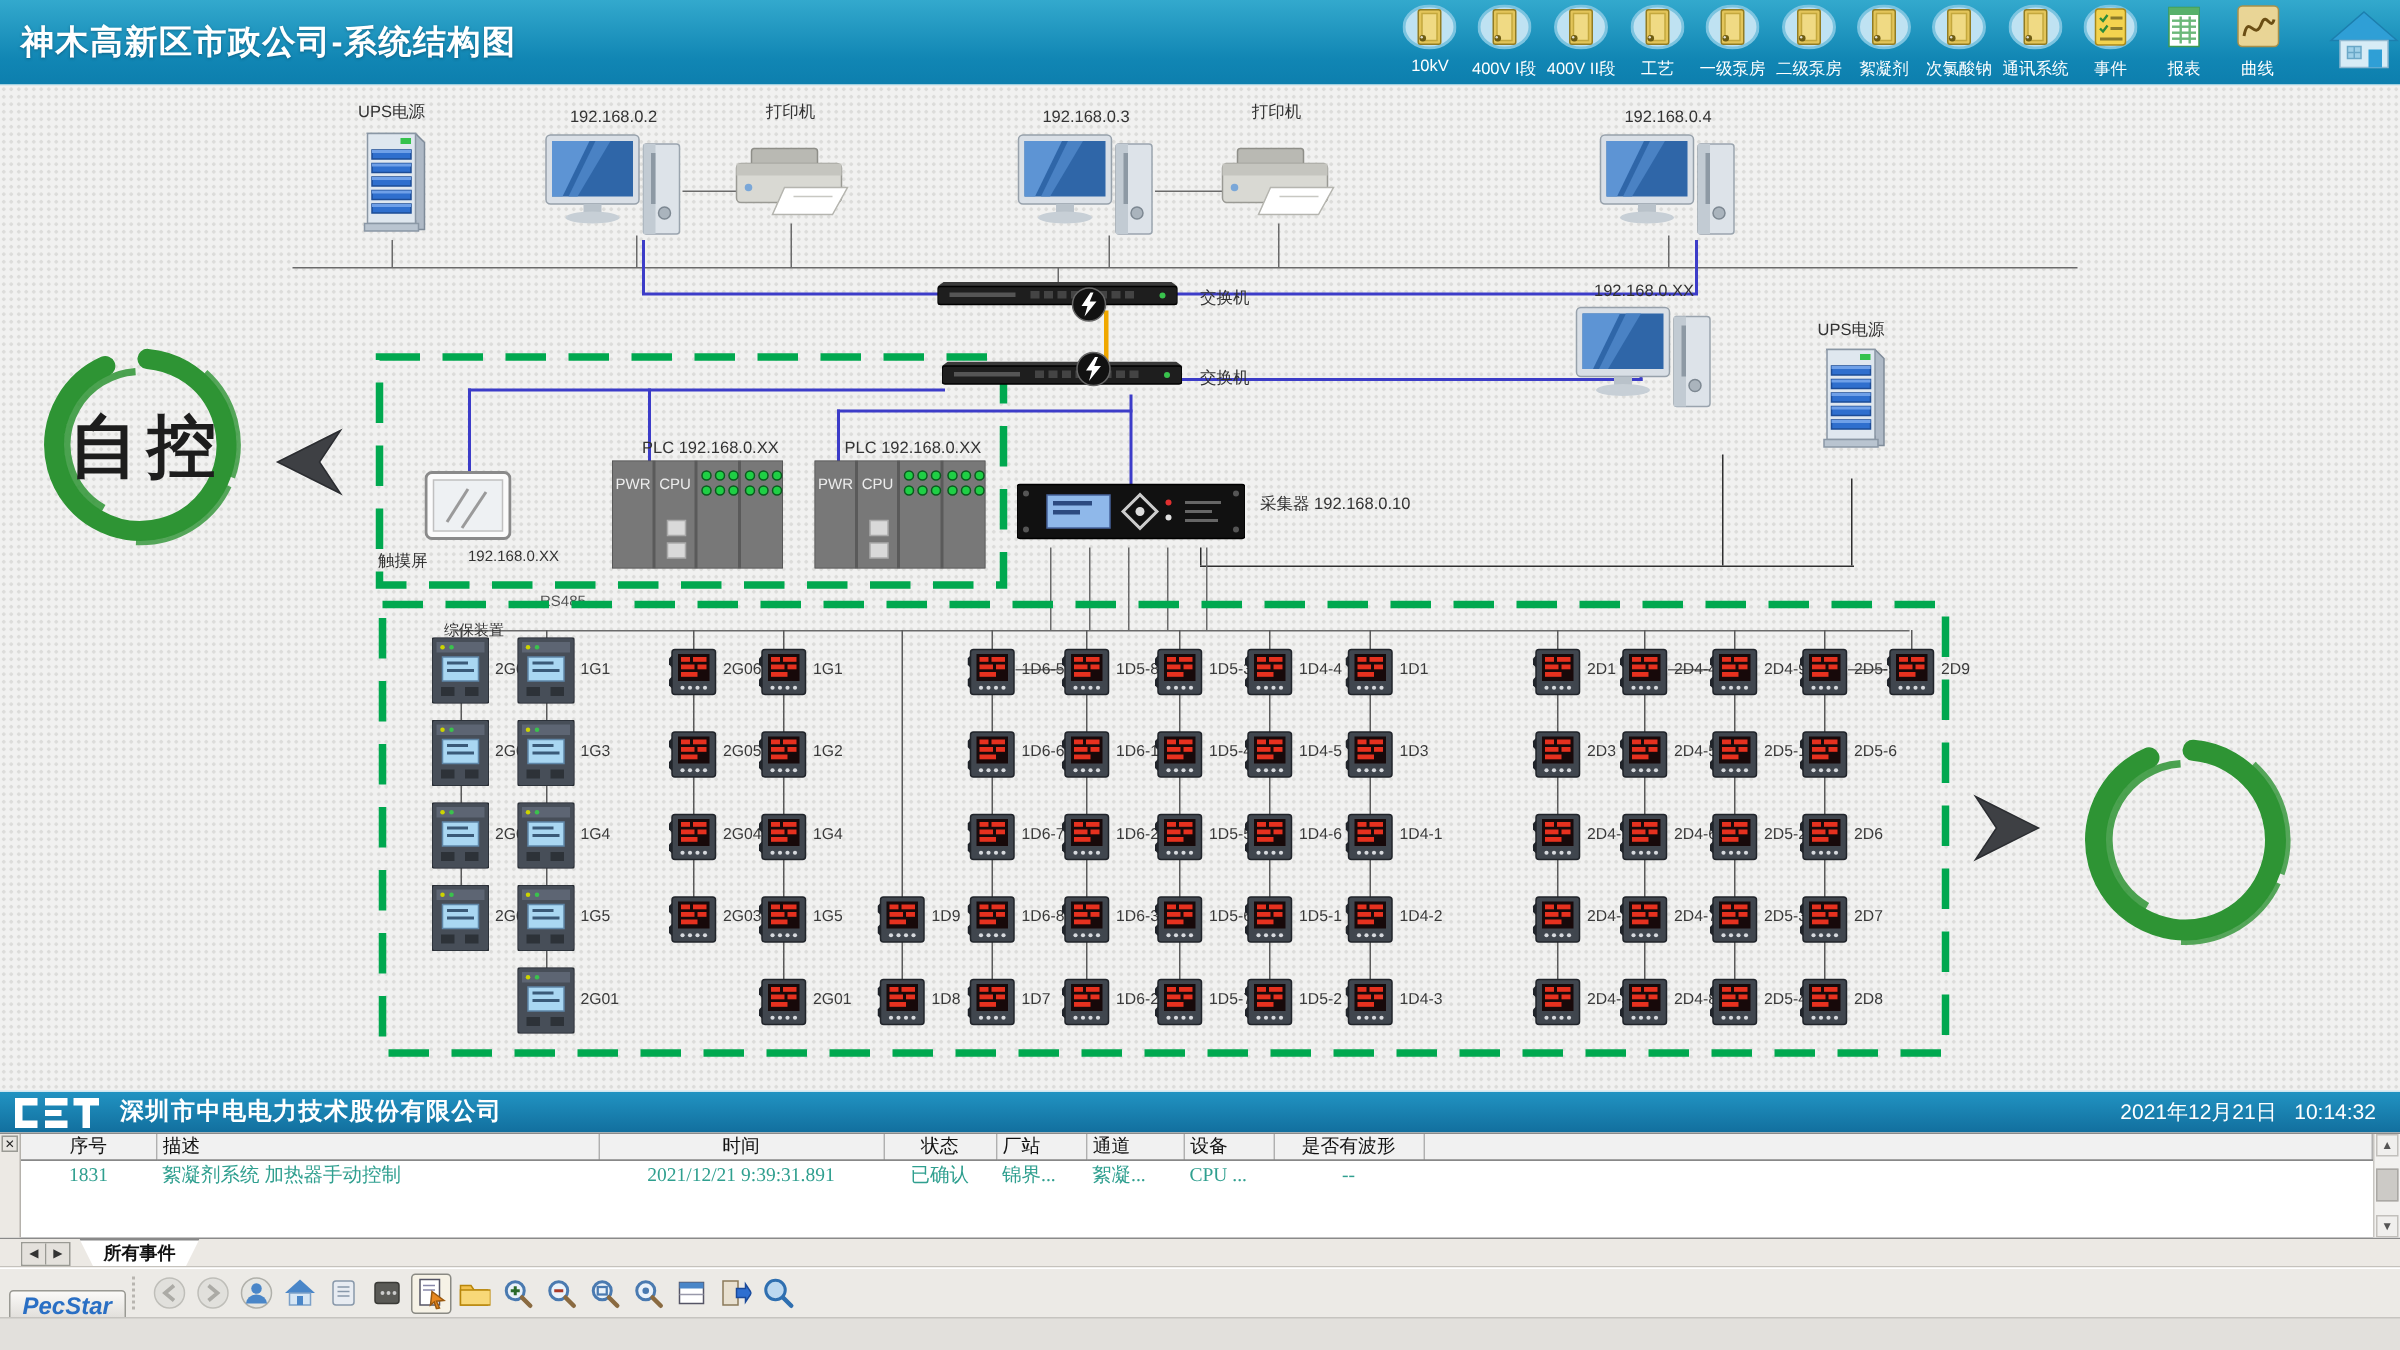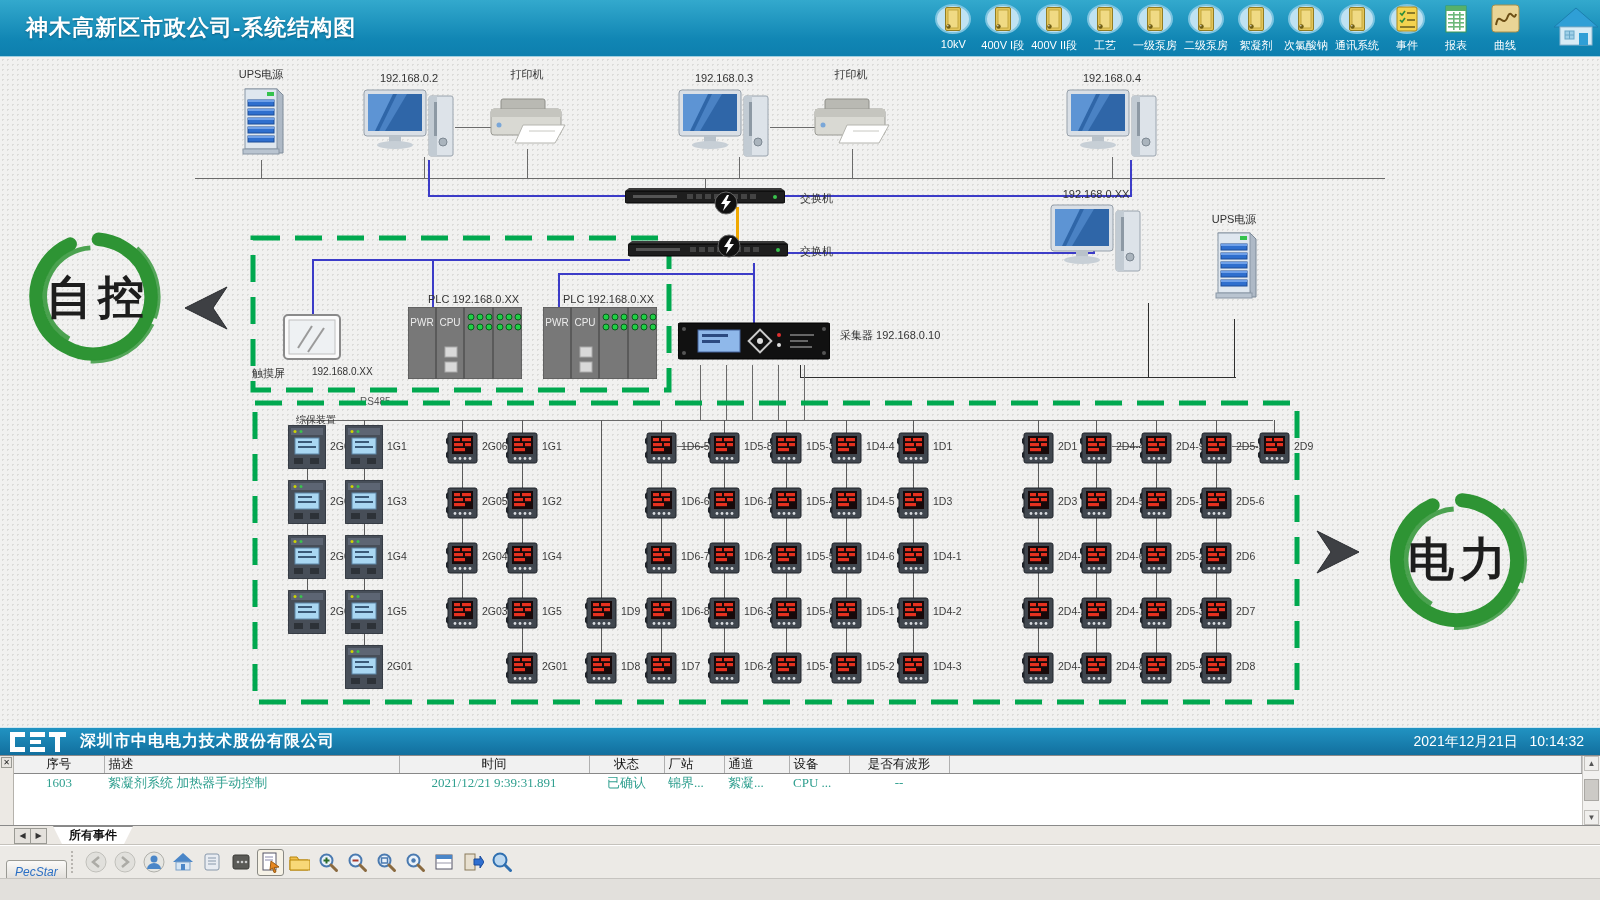--- a/index.html
+++ b/index.html
@@ -3,21 +3,21 @@
 <meta charset="utf-8">
 <style>
   html,body{margin:0;padding:0;width:1600px;height:900px;overflow:hidden;
     font-family:"Liberation Sans","DejaVu Sans",sans-serif;background:#f1f1f0;}
   #app{position:relative;width:1600px;height:900px;}
 
   
   .hdr{position:absolute;left:0;top:0;width:1600px;height:57px;
     background:linear-gradient(#33a9cd,#1186b4 70%,#0d7fae);display:flex;align-items:center;
     border-bottom:1px solid #9fcfdf;box-sizing:border-box;}
-  .hdr-title{color:#fff;font-size:22px;font-weight:bold;padding-left:26px;letter-spacing:1px;
+  .hdr-title{color:#fff;font-size:22px;font-weight:bold;padding-left:14px;letter-spacing:1px;
     text-shadow:0 1px 2px rgba(0,40,60,.4);white-space:nowrap;}
   .nav{margin-left:auto;display:flex;align-items:flex-start;gap:7px;padding-right:10px;}
   .nav-item{display:flex;flex-direction:column;align-items:center;cursor:pointer;min-width:42px;}
   .nav-label{color:#fff;font-size:11px;white-space:nowrap;margin-top:0px;}
   .nav-home{margin-left:16px;margin-top:2px;cursor:pointer;}
 
   
   .diagram{position:absolute;left:0;top:57px;width:1600px;height:670px;overflow:hidden;
     background-color:#f1f1f0;
     background-image:radial-gradient(#dcdcda 1px,transparent 1px);background-size:5px 5px;}
@@ -70,21 +70,21 @@
     line-height:17px;padding:0 16px;cursor:pointer;
     clip-path:polygon(0 0,100% 0,calc(100% - 9px) 100%,9px 100%);
     border-top:1px solid #888;}
 
   
   .toolbar{position:absolute;left:0;top:845px;width:1600px;height:33px;background:#eceae6;
     border-top:1px solid #fff;box-sizing:border-box;display:flex;align-items:center;}
   .bottom-fill{position:absolute;left:0;top:878px;width:1600px;height:22px;background:#e2e0dc;
     border-top:1px solid #c6c4c0;box-sizing:border-box;}
   .pecstar{margin-left:6px;height:24px;padding:0 8px;background:linear-gradient(#fbfaf8,#d8d5d0);
-    border:1px solid #9a9a94;border-radius:3px;font-style:italic;font-weight:normal;font-size:12px;
+    border:1px solid #9a9a94;border-radius:3px;font-style:italic;font-weight:bold;font-size:16px;
     color:#2a6fc4;line-height:22px;cursor:pointer;margin-top:21px;}
   .tb-sep{width:6px;height:22px;margin:0 4px;border-left:2px dotted #b8b5b0;}
   .tb-btn{width:27px;height:27px;display:flex;align-items:center;justify-content:center;cursor:pointer;border-radius:3px;}
   .tb-btn.sel{border:1px solid #8a8a84;background:#f6f2e6;box-sizing:border-box;}
   .status-cells{margin-left:auto;display:flex;margin-right:6px;
     font-family:"Liberation Serif","DejaVu Serif",serif;}
   .st-cell{height:22px;line-height:22px;font-size:13px;color:#111;padding:0 10px;background:#eceae6;
     border:1px solid;border-color:#9a9a94 #ffffff #ffffff #9a9a94;white-space:nowrap;}
 </style>
 </head>
@@ -1537,21 +1537,20 @@
         </svg></div>
       <div class="brush-label" style="left: 46px; top: 210px; font-size: 46px; letter-spacing: 6px;">自控</div>
       <div class="arrow" style="left: 181px; top: 226px;"><svg width="48" height="50">
           <path d="M46 4 L4 25 L46 46 L32 25 Z" fill="#3e4044" stroke="#2a2c30"></path>
         </svg></div>
       <div class="brush" style="left: 1375px; top: 421px;"><svg width="165" height="165" viewBox="0 0 165 165">
           <circle cx="82" cy="82" r="60" fill="none" stroke="#2e9434" stroke-width="14" stroke-dasharray="320 30" stroke-linecap="round" transform="rotate(-60 82 82)"></circle>
           <circle cx="82" cy="82" r="51" fill="none" stroke="#2e9434" stroke-width="5" stroke-dasharray="130 200" transform="rotate(120 82 82)" opacity="0.85"></circle>
           <circle cx="82" cy="82" r="68" fill="none" stroke="#2e9434" stroke-width="4" stroke-dasharray="80 260" transform="rotate(25 82 82)" opacity="0.8"></circle>
         </svg></div>
-      <div class="brush-label" style="left: 1408px; top: 472px; font-size: 46px; letter-spacing: 6px;">电力</div>
       <div class="arrow" style="left: 1315px; top: 470px;"><svg width="48" height="50">
           <path d="M2 4 L44 25 L2 46 L16 25 Z" fill="#3e4044" stroke="#2a2c30"></path>
         </svg></div>
     </div>
 
   <div class="company-bar">
     <span class="cet" id="cetLogo">
         <svg width="60" height="22">
           <g fill="#fff">
             <rect x="0" y="1" width="15" height="5"></rect>
@@ -1594,21 +1593,21 @@
               <th class="ac">状态</th>
               <th class="al">厂站</th>
               <th class="al">通道</th>
               <th class="al">设备</th>
               <th class="ac">是否有波形</th>
               <th></th>
             </tr>
           </thead>
           <tbody>
             <tr>
-              <td class="ac">1603</td>
+              <td class="ac">1831</td>
               <td class="al">絮凝剂系统 加热器手动控制</td>
               <td class="ac">2021/12/21 9:39:31.891</td>
               <td class="ac">已确认</td>
               <td class="al">锦界...</td>
               <td class="al">絮凝...</td>
               <td class="al">CPU ...</td>
               <td class="ac">--</td>
               <td></td>
             </tr>
           </tbody>

